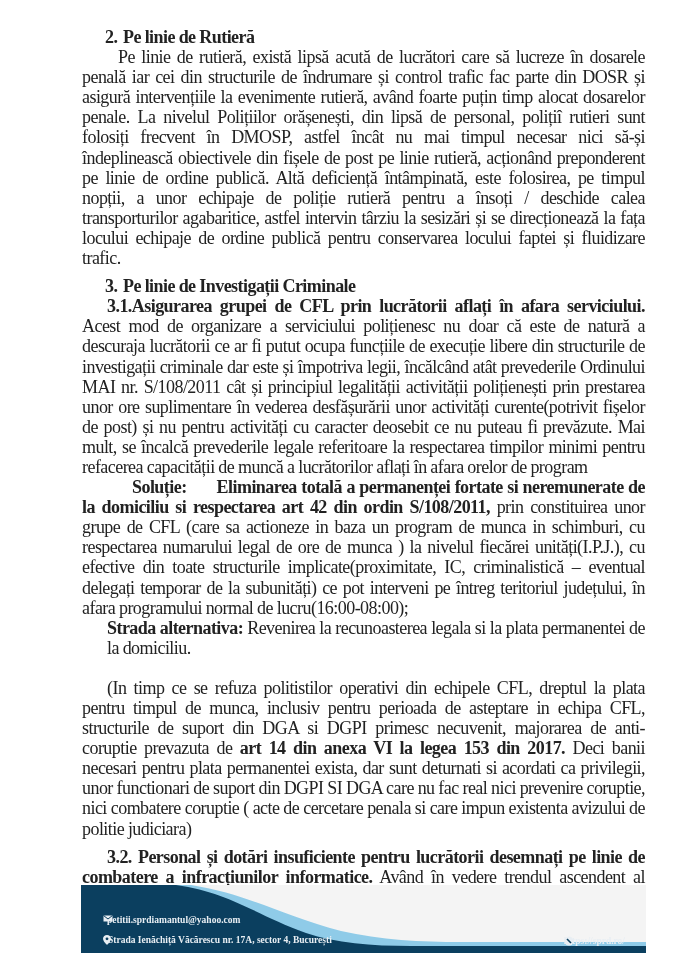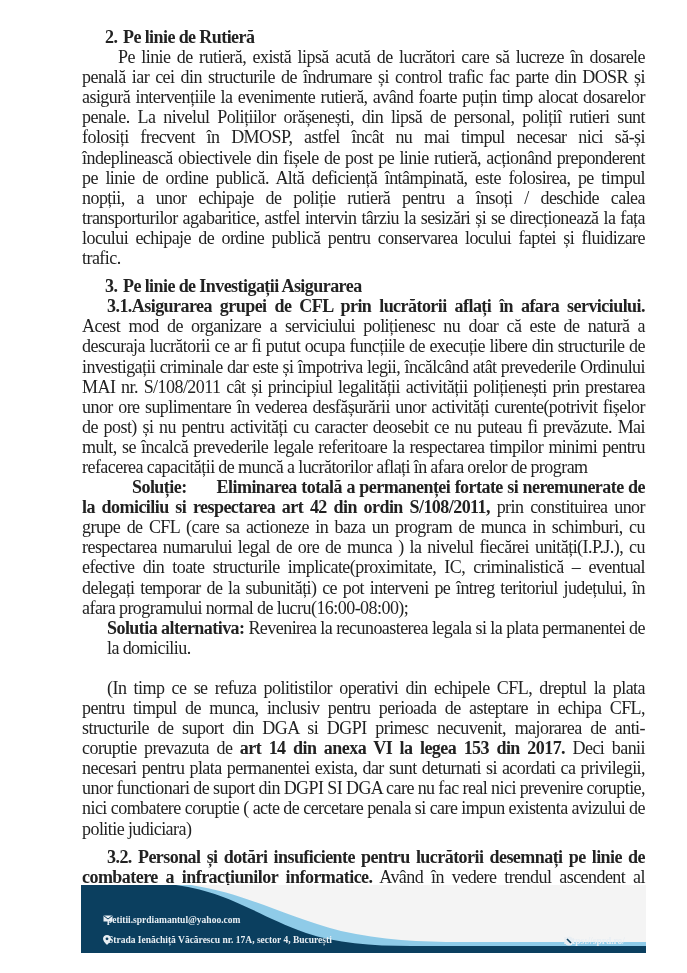--- a/index.html
+++ b/index.html
@@ -35,24 +35,24 @@
   .f-web   { position: absolute; right: 16px; top: 51px; display: flex; align-items: center; gap: 5px; }
   .ico { display: inline-block; }
 </style>
 </head>
 <body>
 
 <div class="page">
   <p class="h2"><span class="num">2.</span><span>Pe linie de Rutieră</span></p>
   <p class="ind">Pe linie de rutieră,  există lipsă acută de lucrători care să lucreze în dosarele penală iar cei din structurile de îndrumare și control trafic fac parte din DOSR și asigură intervențiile la evenimente rutieră, având foarte puțin timp alocat dosarelor penale. La nivelul Polițiilor orășenești, din lipsă de personal, polițiî rutieri sunt folosiți frecvent în DMOSP, astfel încât nu mai timpul necesar nici să-și îndeplinească obiectivele din fișele de post pe linie rutieră, acționând preponderent pe linie de ordine publică.  Altă deficiență întâmpinată, este folosirea, pe timpul nopții, a unor echipaje de poliție rutieră pentru a însoți / deschide calea transporturilor agabaritice, astfel intervin târziu la sesizări și se direcționează la fața locului echipaje de ordine publică pentru conservarea locului faptei și fluidizare trafic.</p>
 
-  <p class="sec3"><span class="num" style="display:inline-block;width:18px">3.</span><span>Pe linie de Investigații Asigurarea</span></p>
+  <p class="sec3"><span class="num" style="display:inline-block;width:18px">3.</span><span>Pe linie de Investigații Criminale</span></p>
   <p class="ind2"><span class="b">3.1.Asigurarea grupei de CFL prin lucrătorii aflați în afara serviciului.</span><span> Acest mod de organizare a serviciului polițienesc nu doar că este de natură a descuraja lucrătorii ce ar fi putut ocupa funcțiile de execuție libere din structurile de investigații criminale dar este și împotriva legii, încălcând atât prevederile Ordinului MAI nr. S/108/2011 cât și principiul legalității activității polițienești prin prestarea unor ore suplimentare în vederea desfășurării unor activități curente(potrivit fișelor de post) și nu pentru activități cu caracter deosebit ce nu puteau fi prevăzute. Mai mult, se încalcă prevederile legale referitoare la respectarea timpilor minimi pentru refacerea capacității de muncă a lucrătorilor aflați în afara orelor de program</span></p>
   <p class="solfull"><span class="b">Soluție:</span><span style="display:inline-block;width:30px"></span><span class="b">Eliminarea totală a permanenței fortate si neremunerate de la domiciliu si respectarea art 42 din ordin S/108/2011,</span><span> prin constituirea unor grupe de CFL (care sa actioneze in baza un program de munca in schimburi, cu respectarea numarului legal de ore de munca ) la nivelul fiecărei unități(I.P.J.), cu efective din toate structurile implicate(proximitate, IC, criminalistică – eventual delegați temporar de la subunități) ce pot interveni pe întreg teritoriul județului, în afara programului normal de lucru(16:00-08:00);</span></p>
-  <p class="alt"><span class="b">Solutia alternativa:</span><span> Revenirea la recunoasterea legala si la plata permanentei de la domiciliu.</span></p>
+  <p class="alt"><span class="b">Strada alternativa:</span><span> Revenirea la recunoasterea legala si la plata permanentei de la domiciliu.</span></p>
   <div class="gap"></div>
   <p class="par"><span>(In timp ce se refuza politistilor operativi din echipele CFL, dreptul la plata pentru timpul de munca, inclusiv pentru perioada de asteptare in echipa CFL, structurile de suport din DGA si DGPI primesc necuvenit, majorarea de anti-coruptie prevazuta de </span><span class="b">art 14 din anexa VI la legea 153 din 2017.</span><span> Deci banii necesari pentru plata permanentei exista, dar sunt deturnati si acordati ca privilegii, unor functionari de suport din DGPI SI DGA care nu fac real nici prevenire coruptie, nici combatere coruptie ( acte de cercetare penala si care impun existenta avizului de politie judiciara)</span></p>
   <p class="sec32"><span class="b">3.2. Personal și dotări insuficiente pentru lucrătorii desemnați pe linie de combatere a infracțiunilor informatice.</span><span> Având în vedere trendul ascendent al acestui tip de infracțiuni cât și complexitatea lor, în majoritatea cazurilor fiind vorba despre infracțiuni săvârșite de grupuri infracționale organizate, gestionarea acestui tip de infracțiuni de către 2-3 lucrători la nivelul unui</span></p>
 </div>
 
 <div class="footer">
   <svg width="565" height="68" viewBox="0 0 565 68">
     <rect x="0" y="0" width="565" height="68" fill="#f4f4f4"></rect>
     <path d="M0,0 L110,0 C170,10 200,30 260,46 C300,55 340,57 380,57 L565,57 L565,68 L0,68 Z" fill="#8fcbe8"></path>
     <path d="M0,0 L95,0 C150,8 175,30 225,48 C255,58 290,61 330,61 L565,61 L565,68 L0,68 Z" fill="#0b3f5f"></path>

